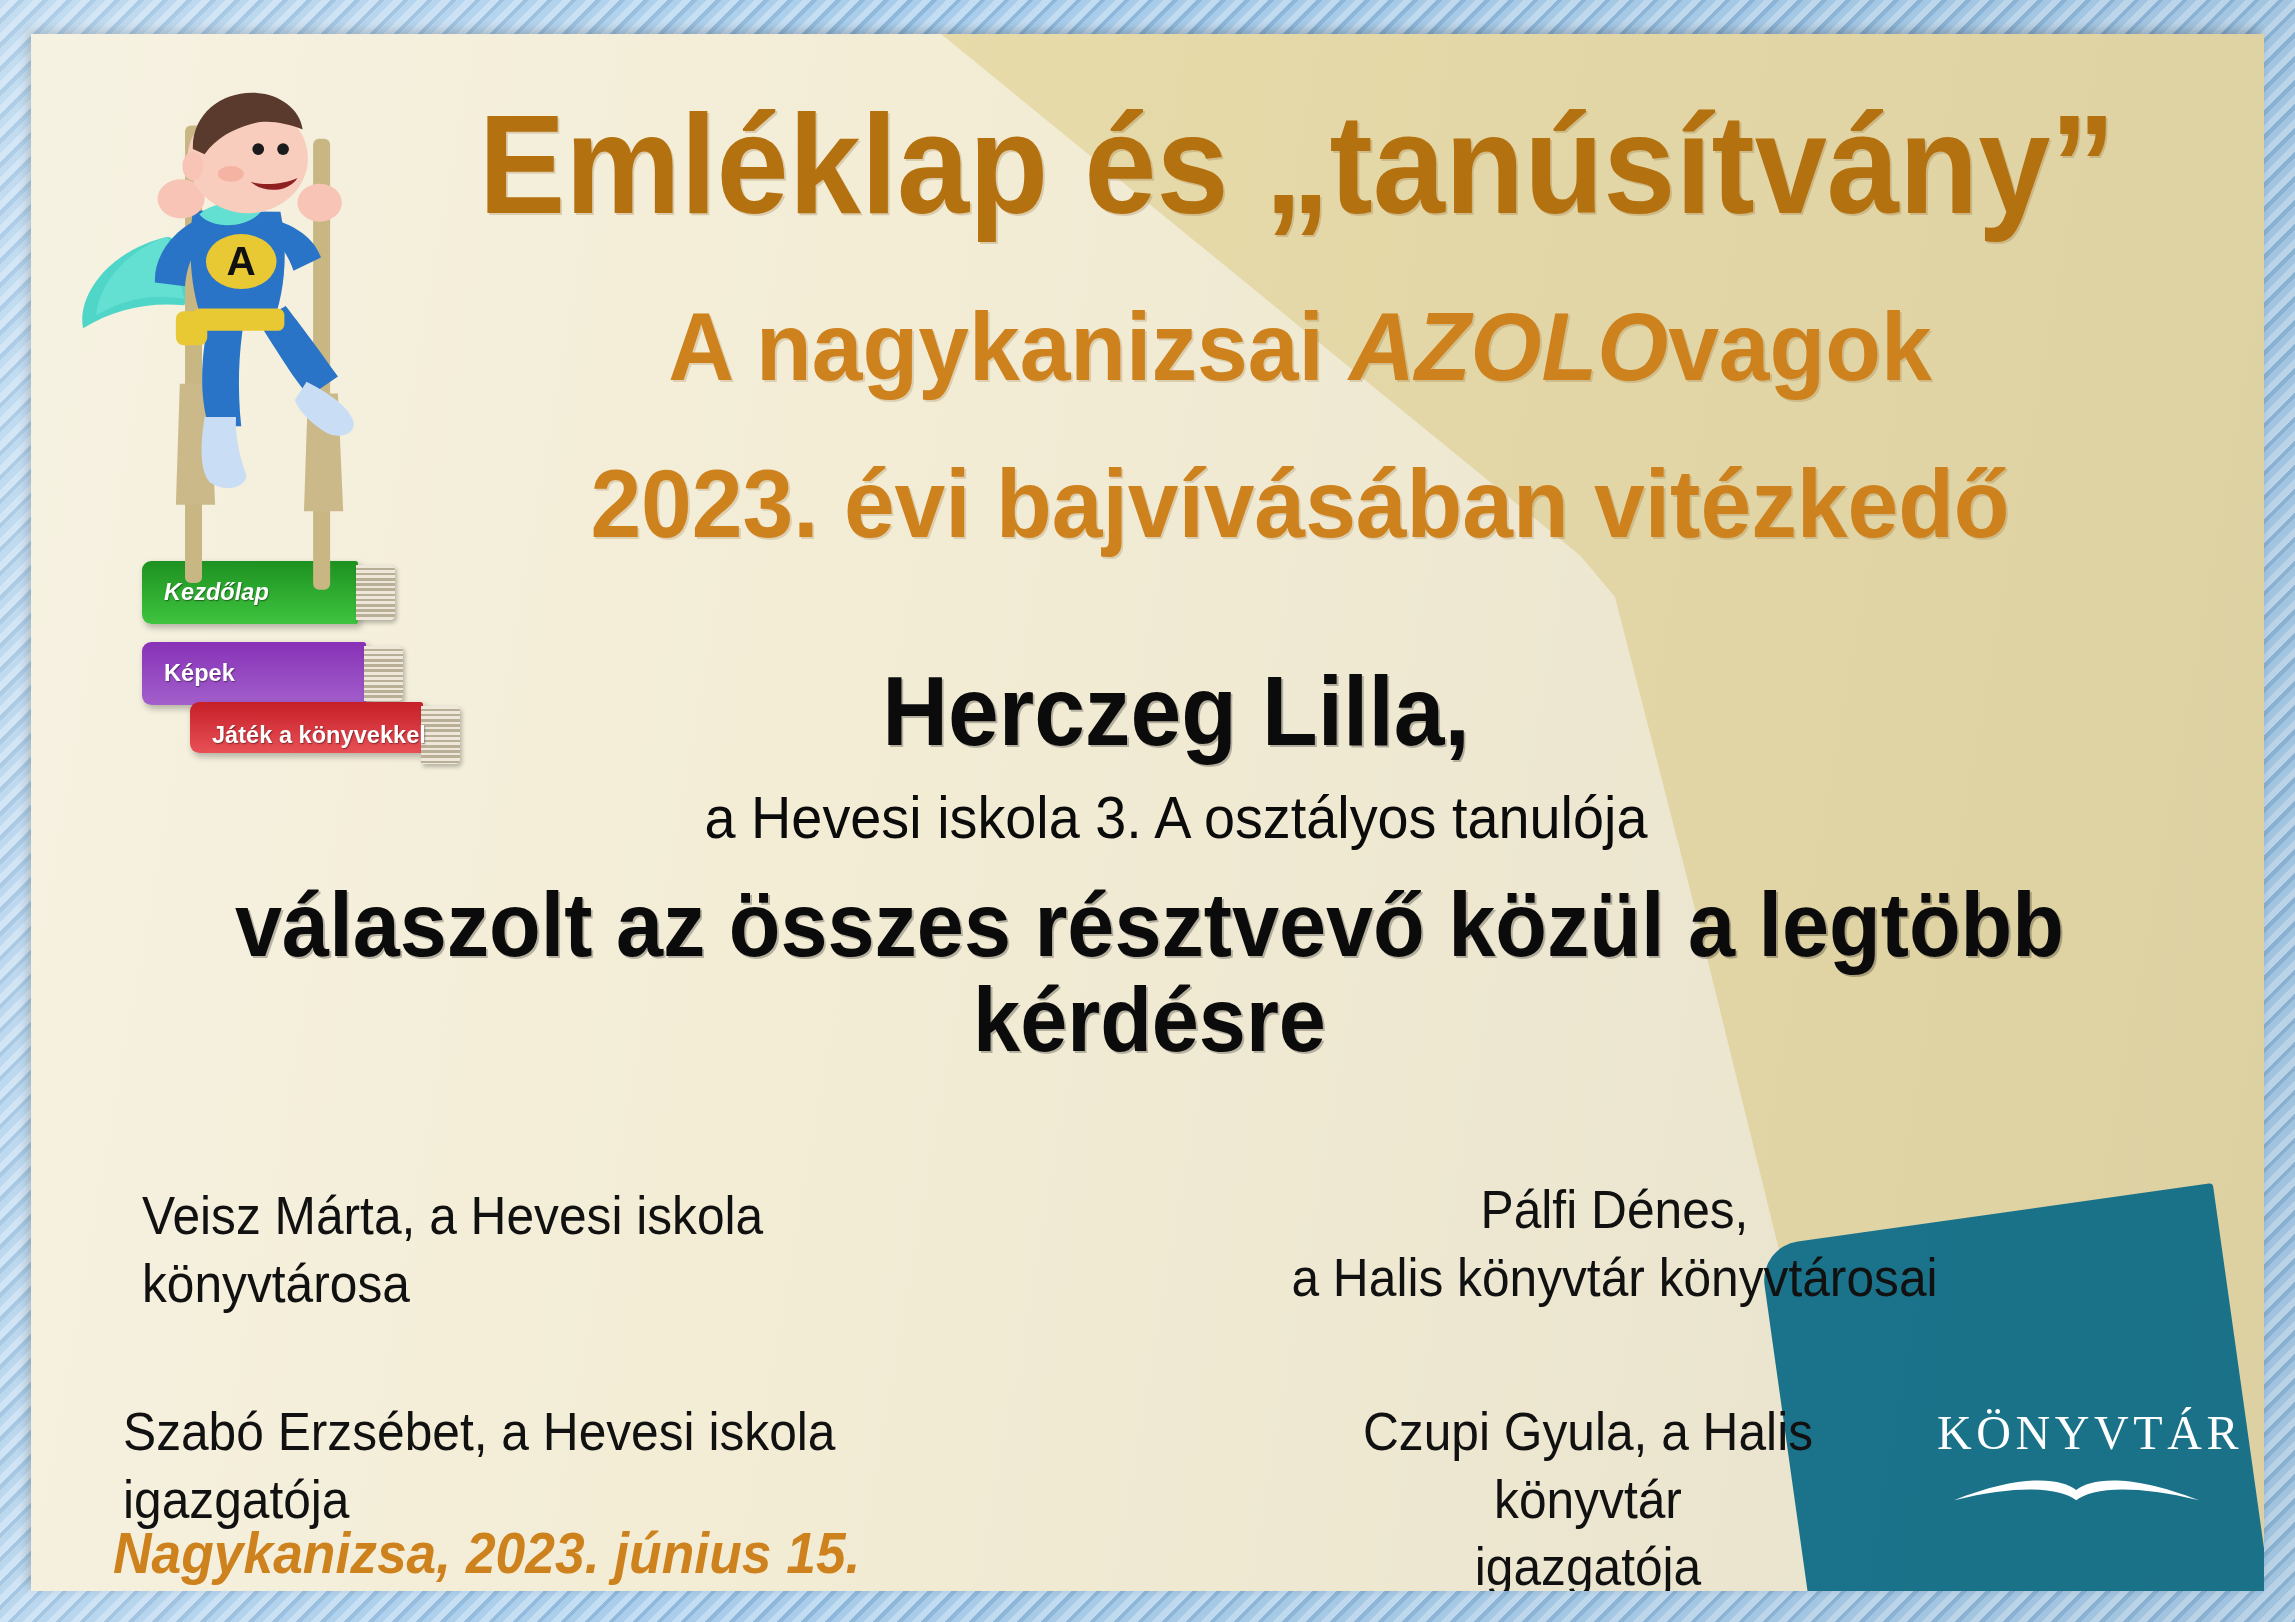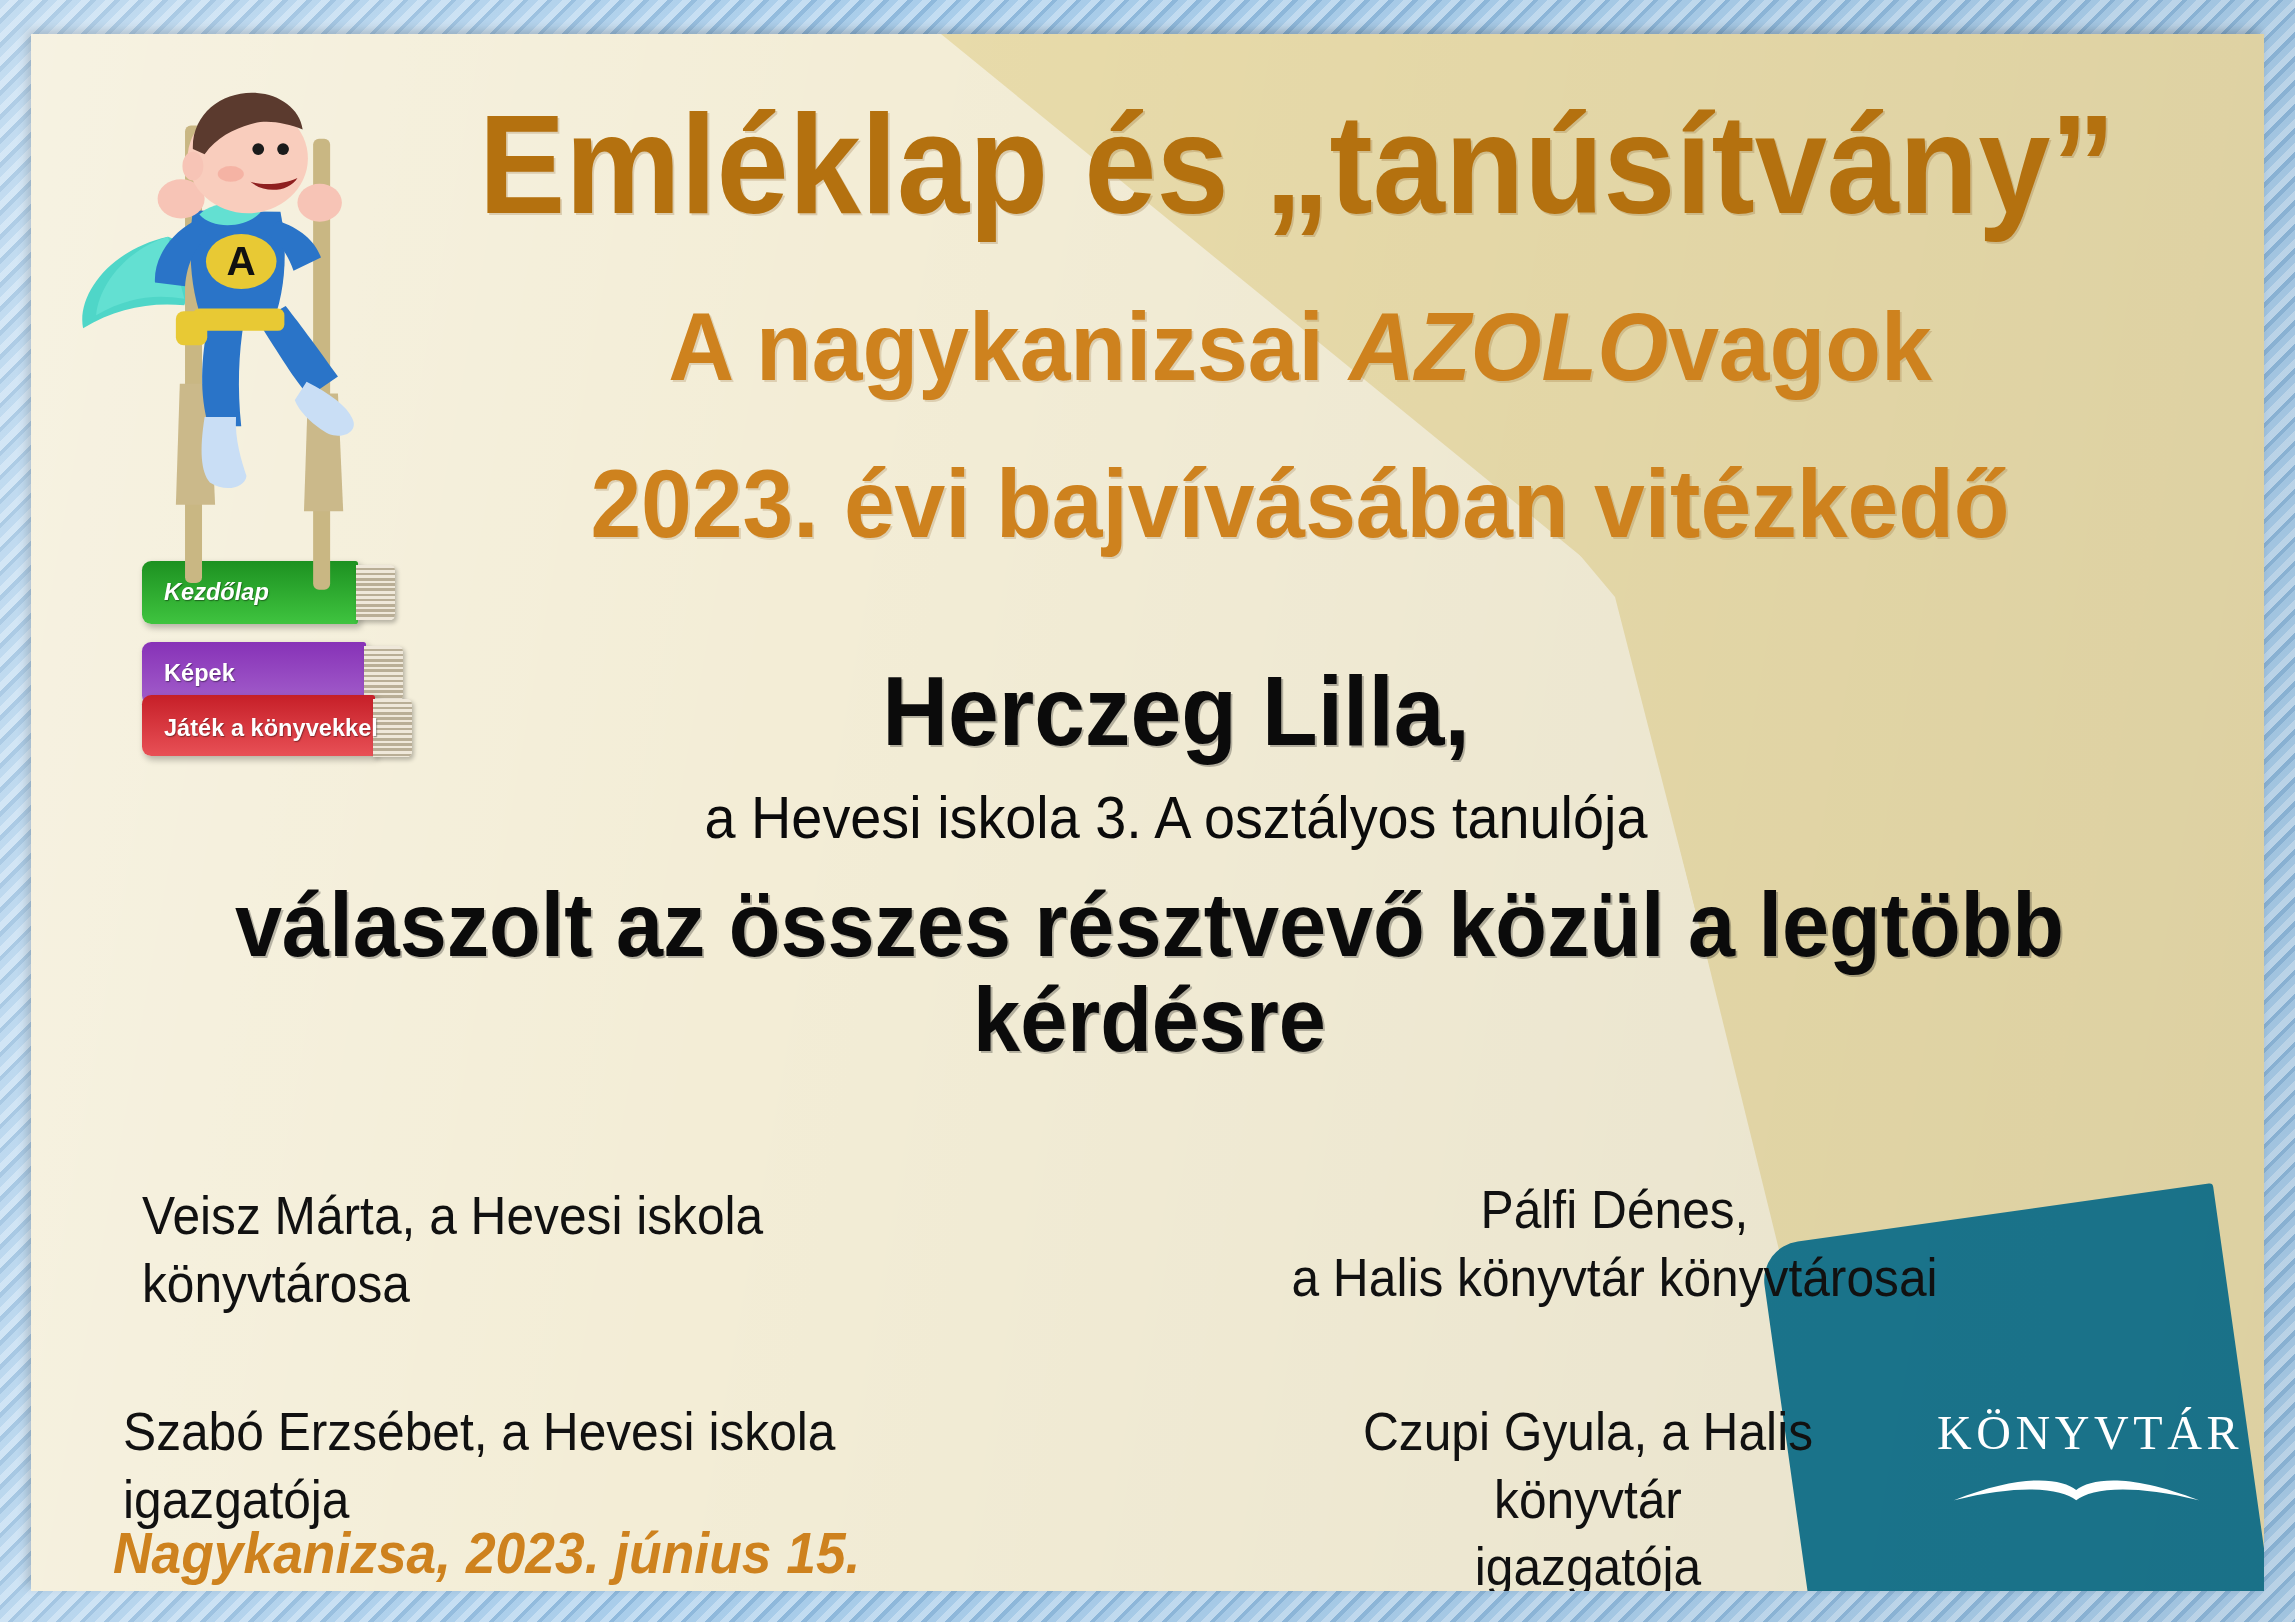--- a/index.html
+++ b/index.html
@@ -212,21 +212,21 @@
 
     <div style="position:absolute;left:111px;top:527px;width:275px;height:203px;z-index:4;">
       <div class="book" style="top:0;width:216px;height:63px;background:linear-gradient(180deg,#1d9121,#3fc43f);font-style:italic;">
         <div class="pages" style="top:3.9px;height:55px;"></div>
         <div class="book-label" style="top:18.3px;">Kezdőlap</div>
       </div>
       <div class="book" style="top:63px;width:224px;height:63px;background:linear-gradient(180deg,#8732b7,#a35fcb);margin-top:18px;">
         <div class="pages" style="top:3.9px;height:55px;"></div>
         <div class="book-label" style="top:18.3px;">Képek</div>
       </div>
-      <div class="book" style="top:134px;width:233px;height:61px;background:linear-gradient(180deg,#c61f28,#e85056);">
+      <div class="book" style="top:141px;width:233px;height:51px;background:linear-gradient(180deg,#c61f28,#e85056);margin-left:48px;">
         <div class="pages" style="top:3.9px;height:58px;"></div>
         <div class="book-label" style="top:19.6px;">Játék a könyvekkel</div>
       </div>
     </div>
 
     <div id="title">Emléklap és „tanúsítvány”</div>
 
     <div id="subtitle1">
       <span>A nagykanizsai </span><span class="azolo">AZOLO</span><span>vagok</span>
     </div>

